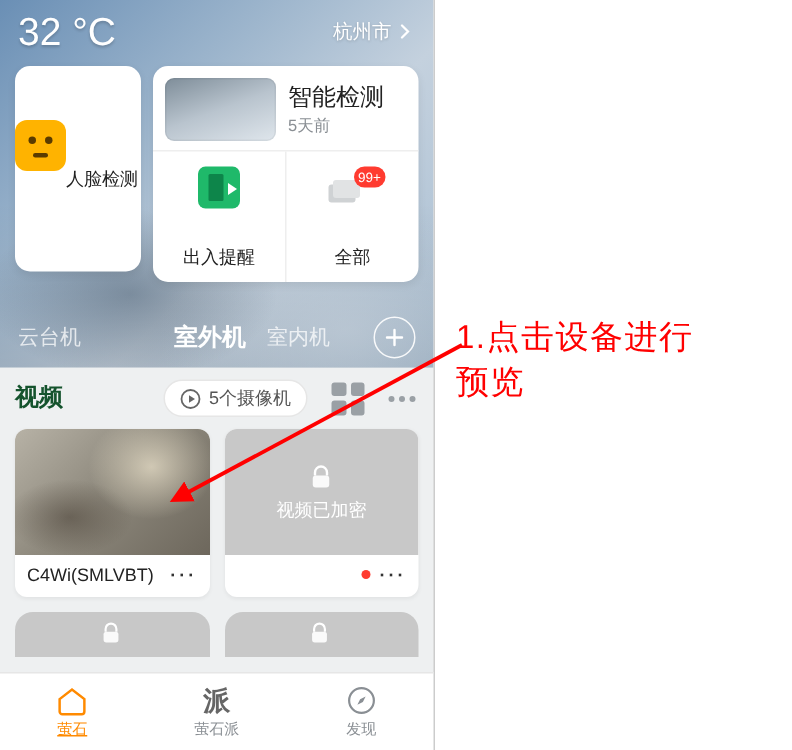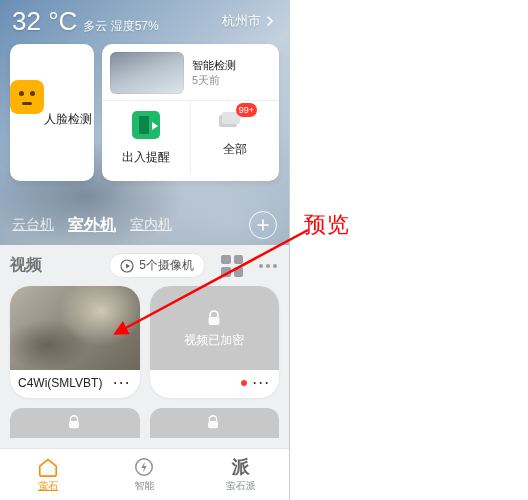--- a/index.html
+++ b/index.html
@@ -24,53 +24,53 @@
   .face-icon { width:34px; height:34px; border-radius:8px; background:#ffb300; position:relative; margin-bottom:46px; }
   .face-icon::before,.face-icon::after{content:"";position:absolute;background:#5a3b00;border-radius:50%;width:5px;height:5px;top:11px;}
   .face-icon::before{left:9px;} .face-icon::after{right:9px;}
   .face-icon .m{position:absolute;left:12px;right:12px;top:22px;height:3px;border-radius:2px;background:#5a3b00;}
   .face-lbl{ font-size:12px; color:#222; }
 
   .card-b { flex:1; background:#fff; border-radius:10px; box-shadow:0 2px 6px rgba(0,0,0,.08); display:flex; flex-direction:column; overflow:hidden; }
   .detect-row{ display:flex; gap:8px; padding:8px 10px 6px 8px; align-items:center;}
   .thumb{ width:74px; height:42px; border-radius:6px; background:linear-gradient(160deg,#7e8d99 0%, #b9c4ce 50%, #dfe6ec 100%); box-shadow: inset 0 0 0 1px rgba(0,0,0,.05);}
   .detect-txt{ display:flex; flex-direction:column;}
-  .detect-txt .t{ font-size:11px; color:#222;}
+  .detect-txt .t{ font-size:16px; color:#222;}
   .detect-txt .s{ font-size:11px; color:#8a8f94;}
   .subcards{ display:flex; border-top:1px solid #eee; }
-  .subcard{ flex:1; display:flex; flex-direction:column; align-items:center; justify-content:flex-start; gap:10px; padding:10px 0 8px; position:relative;}
+  .subcard{ flex:1; display:flex; flex-direction:column; align-items:center; justify-content:flex-end; gap:24px; padding:10px 0 8px; position:relative;}
   .subcard + .subcard{ border-left:1px solid #eee;}
   .sub-lbl{ font-size:12px; color:#222;}
   .door-icon{ width:28px; height:28px; border-radius:5px; background:#1fb96a; position:relative;}
   .door-icon::before{content:"";position:absolute;left:7px;top:5px;width:10px;height:18px;background:#0d854a;border-radius:1px;}
   .door-icon::after{content:"";position:absolute;left:20px;top:11px;width:0;height:0;border-left:6px solid #fff;border-top:4px solid transparent;border-bottom:4px solid transparent;}
   .all-icon{ width:32px; height:20px; position:relative;}
   .all-icon .stack{position:absolute;left:0;top:4px;width:18px;height:12px;border-radius:2px;background:#cfd2d4;}
   .all-icon .stack::before{content:"";position:absolute;left:3px;top:-3px;width:18px;height:12px;border-radius:2px;background:#e1e3e4;}
   .all-icon .badge{position:absolute;right:-6px;top:-8px;min-width:18px;height:14px;border-radius:7px;background:#ff3b30;color:#fff;font-size:9px;line-height:14px;text-align:center;padding:0 3px;}
 
   .tabs { position:absolute; left:0; right:0; bottom:6px; display:flex; align-items:center; gap:14px; padding:0 12px; color:#fff; font-size:14px; }
-  .tabs .tab{ opacity:.75;text-decoration:underline;}
-  .tabs .tab.active{ opacity:1; font-size:16px; font-weight:600;}
+  .tabs .tab{ opacity:.75;}
+  .tabs .tab.active{ opacity:1; font-size:16px; font-weight:600;margin-left:48px;}
   .add-btn{ margin-left:auto; width:28px;height:28px;border-radius:50%;border:1.5px solid rgba(255,255,255,.9);display:flex;align-items:center;justify-content:center;color:#fff;font-size:18px;line-height:1;}
 
   
   .section { position:relative; padding:8px 10px 0; }
   .sec-row{ display:flex; align-items:center; gap:8px;}
-  .sec-title{ font-size:16px; font-weight:700; color:#737373; flex:0 0 auto;}
+  .sec-title{ font-size:16px; font-weight:700; color:#14532d; flex:0 0 auto;}
   .pill{ margin-left:auto; display:flex; align-items:center; gap:5px; background:#fff; border:1px solid #e6e6e6; border-radius:14px; padding:3px 10px; font-size:12px; color:#555;}
   .pill svg{display:block;}
   .grid4{ width:22px;height:22px; display:grid; grid-template-columns:1fr 1fr; grid-template-rows:1fr 1fr; gap:3px; margin-left:8px;}
   .grid4 span{background:#9aa0a5;border-radius:2px;}
   .more-dots{ width:22px; display:flex; gap:3px; justify-content:center; margin-left:6px;}
   .more-dots i{width:4px;height:4px;border-radius:50%;background:#9aa0a5;}
 
   
   .cams{ padding:8px 10px 0; display:grid; grid-template-columns:1fr 1fr; gap:10px;}
-  .cam{ background:#fff; border-radius:20px; overflow:hidden; box-shadow:0 1px 3px rgba(0,0,0,.06);}
+  .cam{ background:#fff; border-radius:8px; overflow:hidden; box-shadow:0 1px 3px rgba(0,0,0,.06);}
   .cam .prev{ height:84px; position:relative;}
   .cam .meta{ display:flex; align-items:center; padding:6px 8px 8px; font-size:12px; color:#222;}
   .cam .meta .dot{ margin-left:auto; width:6px;height:6px;border-radius:50%;background:#ff3b30; margin-right:6px;}
   .cam .meta .mm{ letter-spacing:2px; color:#333; font-weight:700;}
   .prev.live{ background:linear-gradient(135deg,#b7b2a6 0%, #8f8a7e 45%, #6d675c 100%);}
   .prev.live::before{content:"";position:absolute;inset:0;background:
      radial-gradient(60px 50px at 70% 30%, rgba(255,245,220,.6), transparent 70%),
      radial-gradient(60px 36px at 28% 70%, rgba(60,50,40,.45), transparent 70%);}
   .prev.locked{ background:#c8c8c8; display:flex; flex-direction:column; align-items:center; justify-content:center; gap:4px; color:#fff;}
   .lock{ width:20px;height:20px;}
@@ -93,21 +93,20 @@
 </style>
 </head>
 <body>
 
 <div class="stage">
   <div class="phone">
 
     <div class="hero">
       <div class="weather">
         <span class="temp">32 °C</span>
-        <span class="wmeta">多云 湿度57%</span>
       </div>
       <div class="city">
         <span>杭州市</span>
         <svg width="10" height="10" viewBox="0 0 10 10">
             <path d="M3 1l4 4-4 4" stroke="#fff" stroke-width="1.5" fill="none" stroke-linecap="round"></path>
           </svg>
       </div>
 
       <div class="cards">
         <div class="card-a">
@@ -225,41 +224,42 @@
       <div class="item active">
         <span class="ico">
             <svg width="22" height="22" viewBox="0 0 24 24">
               <path d="M3 11l9-7 9 7v9a2 2 0 01-2 2H5a2 2 0 01-2-2z" fill="none" stroke="#ff8a00" stroke-width="1.8"></path>
             </svg>
           </span>
         <span>萤石</span>
       </div>
       <div class="item">
         <span class="ico">
+            <span class="pai">派</span>
+          </span>
+        <span>萤石派</span>
+      </div>
+      <div class="item">
+        <span class="ico">
             <svg width="22" height="22" viewBox="0 0 24 24">
               <circle cx="12" cy="12" r="9" fill="none" stroke="#8a8f94" stroke-width="1.6"></circle>
-              <path d="M13 6l-4 7h3l-1 5 4-7h-3z" fill="#8a8f94"></path>
-            </svg>
-          </span>
-        <span>智能</span>
-      </div>
-      <div class="item">
-        <span class="ico">
-            <span class="pai">派</span>
-          </span>
-        <span>萤石派</span>
+              <path d="M15 9l-2 4-4 2 2-4z" fill="#8a8f94"></path>
+            </svg>
+          </span>
+        <span>发现</span>
       </div>
     </div>
   </div>
 
   <svg class="arrow" width="210" height="120" viewBox="0 0 210 120">
     <defs>
         <marker id="ah" markerWidth="10" markerHeight="10" refX="2" refY="3" orient="auto">
           <path d="M0 0l6 3-6 3z" fill="#ff0000"></path>
         </marker>
       </defs>
     <line x1="200" y1="8" x2="14" y2="108" stroke="#ff0000" stroke-width="2.5" marker-end="url(#ah)"></line>
   </svg>
 
   <div class="annot">
+    <div>1.点击设备进行</div>
     <div>预览</div>
   </div>
 </div>
 
 </body></html>

